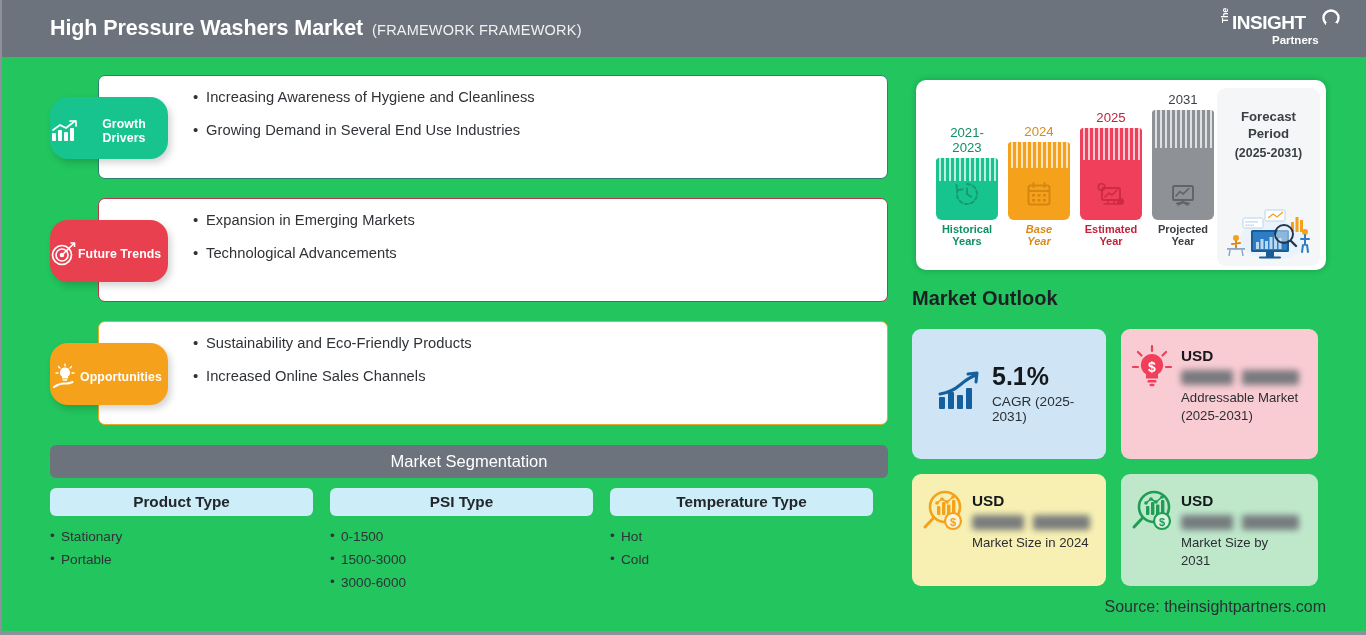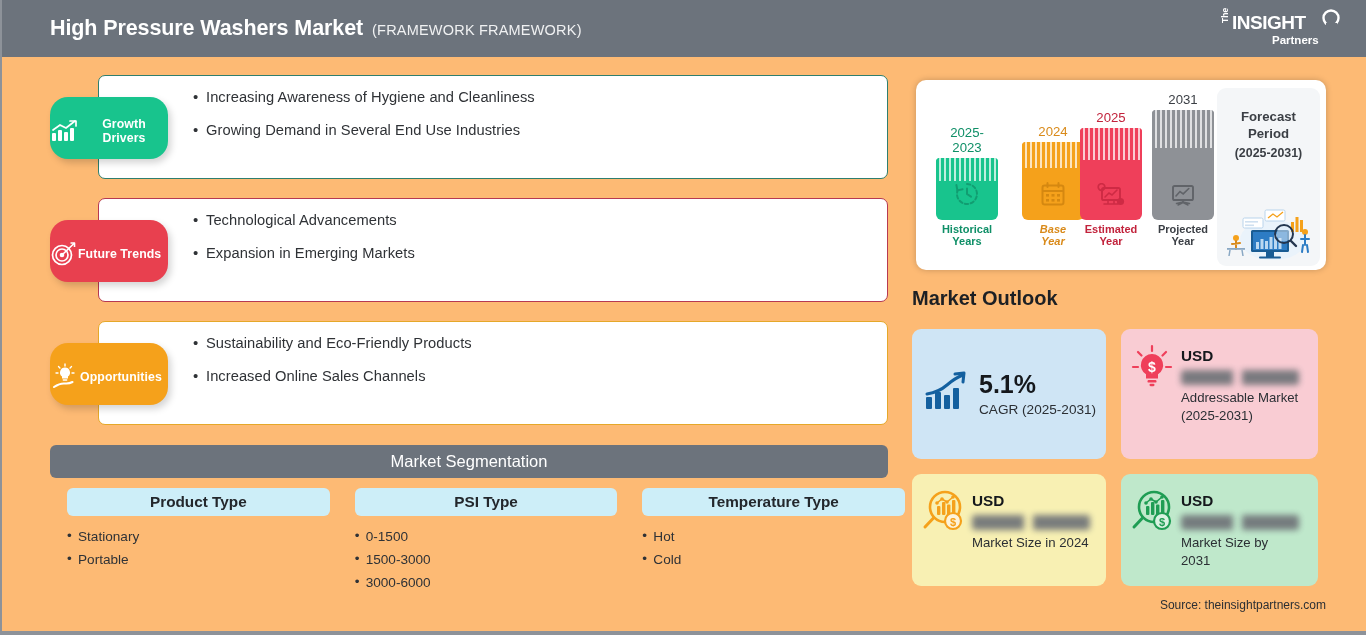--- a/index.html
+++ b/index.html
@@ -5,21 +5,21 @@
   * { box-sizing: border-box; margin: 0; padding: 0; }
   html, body {
     width: 1366px; height: 635px;
     font-family: "Liberation Sans", sans-serif;
     background: #ffffff;
     overflow: hidden;
   }
   .page {
     position: relative;
     width: 1366px; height: 635px;
-    background: #fdba74;
+    background: #22c55e;
     border-left: 2px solid #8d9299;
     border-bottom: 4px solid #8d9299;
   }
 
   
   .header {
     position: absolute; left: 0; top: 0;
     width: 1366px; height: 57px;
     background: #6c737c;
     display: flex; align-items: center;
@@ -62,21 +62,21 @@
   .badge-icon { height: 28px; display: flex; align-items: center; justify-content: center; }
   .badge-label { font-size: 12.3px; font-weight: bold; margin-top: 1px; letter-spacing: 0.1px; }
 
   
   .seg-header {
     position: absolute; left: 48px; top: 388px; width: 838px; height: 33px;
     background: #6c737c; border-radius: 6px;
     color: #fff; font-size: 16.5px; font-weight: normal;
     display: flex; align-items: center; justify-content: center;
   }
-  .seg-cols { position: absolute; left: 65px; top: 431px; width: 838px; display: flex; gap: 25px; }
+  .seg-cols { position: absolute; left: 48px; top: 431px; width: 838px; display: flex; gap: 17px; }
   .seg-col { width: 263px; }
   .seg-col-head {
     height: 28px; background: #cdeef8; border-radius: 6px;
     display: flex; align-items: center; justify-content: center;
     font-size: 15.3px; font-weight: bold; color: #23272c;
   }
   .seg-col ul { list-style: none; margin-top: 13px; }
   .seg-col li {
     position: relative; padding-left: 11px; font-size: 13.6px;
     color: #2f3236; margin-bottom: 8px;
@@ -114,37 +114,37 @@
   }
 
   .cards { position: absolute; left: 10px; top: 272px; width: 414px; }
   .card-row { display: flex; gap: 15px; margin-bottom: 15px; }
   .card { border-radius: 9px; position: relative; }
   .card.blue   { width: 194px; height: 130px; background: #cfe5f5; }
   .card.pink   { width: 197px; height: 130px; background: #f9ccd3; }
   .card.yellow { width: 194px; height: 112px; background: #f8f0b3; }
   .card.green  { width: 197px; height: 112px; background: #bfe8cb; }
 
-  .cagr-inner { display: flex; align-items: center; height: 100%; padding-left: 11px; gap: 8px; }
+  .cagr-inner { display: flex; align-items: center; height: 100%; padding-left: 24px; gap: 8px; }
   .cagr-val { font-size: 25px; font-weight: bold; color: #15181c; line-height: 1; }
   .cagr-lbl { font-size: 13.6px; color: #2b2f34; margin-top: 5px; }
 
   .usd-inner { display: flex; height: 100%; padding: 14px 8px 0 8px; gap: 6px; }
   .usd-text { padding-top: 4px; }
   .usd-word { font-size: 15.3px; font-weight: bold; color: #15181c; }
   .usd-blur {
     width: 118px; height: 15px; margin: 5px 0 4px 0; border-radius: 3px;
     background: linear-gradient(90deg, #6f7378 0 44%, transparent 44% 52%, #6f7378 52% 100%);
     filter: blur(3.2px); opacity: 0.92;
   }
   .usd-cap { font-size: 13.2px; color: #2b2f34; line-height: 1.35; max-width: 118px; }
 
   .source {
     position: absolute; right: 42px; top: 541px;
-    font-size: 12px; color: #2b2f34;
+    font-size: 16px; color: #2b2f34;
   }
 </style>
 </head>
 <body>
 
 <div class="page">
 
   <div class="header">
     <div class="header-title-wrap">
       <span class="header-title">High Pressure Washers Market</span>
@@ -176,22 +176,22 @@
           <rect x="20" y="9" width="4" height="13" rx="1" fill="#fff"></rect>
           <path d="M3 11 L10 6 L16 9 L25 2" stroke="#fff" stroke-width="1.7" fill="none" stroke-linecap="round"></path>
           <path d="M20 2 L26 2 L26 7" stroke="#fff" stroke-width="1.7" fill="none" stroke-linecap="round" stroke-linejoin="round"></path>
         </svg>
       </span>
       <span class="badge-label">Growth Drivers</span>
     </div>
 
     <div class="strip red">
       <div class="strip-body">
+        <div class="bullet">Expansion in Emerging Markets</div>
         <div class="bullet">Technological Advancements</div>
-        <div class="bullet">Expansion in Emerging Markets</div>
       </div>
     </div>
     <div class="badge red">
       <span class="badge-icon">
         <svg width="28" height="26" viewBox="0 0 28 26">
           <circle cx="12" cy="14" r="9.5" fill="none" stroke="#fff" stroke-width="1.7"></circle>
           <circle cx="12" cy="14" r="6" fill="none" stroke="#fff" stroke-width="1.7"></circle>
           <circle cx="12" cy="14" r="2.3" fill="#fff"></circle>
           <path d="M12 14 L24 2.5" stroke="#fff" stroke-width="1.7" stroke-linecap="round"></path>
           <path d="M20.5 2 L24.5 2 L24.5 6" stroke="#fff" stroke-width="1.6" fill="none" stroke-linejoin="round"></path>
@@ -249,34 +249,34 @@
         </ul>
       </div>
     </div>
   </div>
 
   <div class="right-col">
 
     <div class="forecast-card">
       <div class="bars" id="bars">
           <div class="barcol" style="left: 0px; bottom: 22px;">
-            <div class="yr" style="color: rgb(15, 143, 103);">2025-2023</div>
+            <div class="yr" style="color: rgb(15, 143, 103);">2021-2023</div>
             <div class="bar" style="height: 62px; background: rgb(24, 196, 141);">
               <div class="stripes" style="height: 23px; background: repeating-linear-gradient(90deg, rgb(24, 196, 141) 0px, rgb(24, 196, 141) 3px, rgba(255, 255, 255, 0.72) 3px, rgba(255, 255, 255, 0.72) 5px);"></div>
               <div class="icon-slot" style="opacity: 0.72;"><svg width="26" height="26" viewBox="0 0 26 26">
                   <g fill="none" stroke="#0f8f67" stroke-width="2" stroke-linecap="round">
                     <path d="M13 3 a10 10 0 1 1 -9.3 6.3" stroke-dasharray="3.4 2.6"></path>
                     <path d="M13 7.5 V13 l4 2.6"></path>
                     <path d="M2.4 4 L3.4 9.4 L8.6 8.2"></path>
                   </g>
                 </svg></div>
             </div>
             <div class="cap" style="color: rgb(15, 143, 103);">Historical<br>Years</div>
           </div>
-          <div class="barcol" style="left: 86px; bottom: 22px; text-align: center;">
+          <div class="barcol" style="left: 72px; bottom: 22px; text-align: center;">
             <div class="yr" style="color: rgb(217, 138, 26);">2024</div>
             <div class="bar" style="height: 78px; background: rgb(245, 161, 27);">
               <div class="stripes" style="height: 26px; background: repeating-linear-gradient(90deg, rgb(245, 161, 27) 0px, rgb(245, 161, 27) 3px, rgba(255, 255, 255, 0.72) 3px, rgba(255, 255, 255, 0.72) 5px);"></div>
               <div class="icon-slot" style="opacity: 0.72;"><svg width="26" height="26" viewBox="0 0 26 26">
                   <rect x="2.5" y="4.5" width="21" height="19" rx="2.2" fill="none" stroke="#c97f0d" stroke-width="2"></rect>
                   <path d="M2.5 10 H23.5" stroke="#c97f0d" stroke-width="2"></path>
                   <path d="M7.5 2 v4 M18.5 2 v4" stroke="#c97f0d" stroke-width="2" stroke-linecap="round"></path>
                   <g fill="#c97f0d">
                     <rect x="6" y="13" width="3" height="2.6"></rect>
                     <rect x="11.5" y="13" width="3" height="2.6"></rect>

